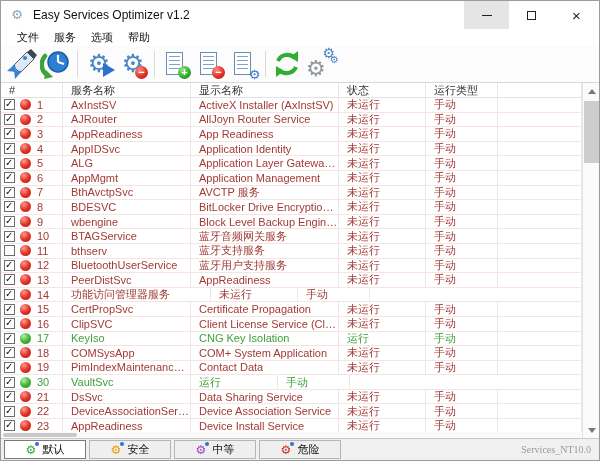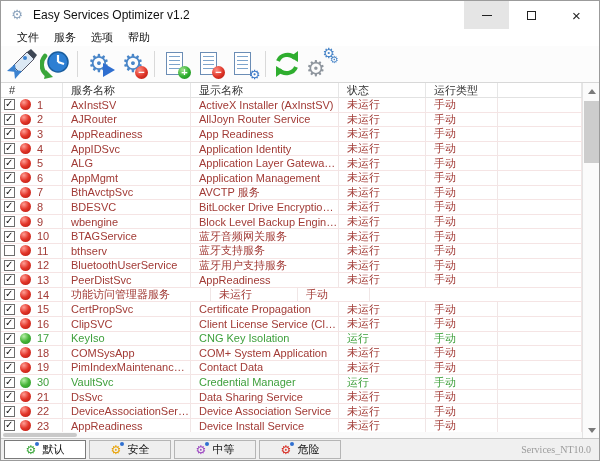--- a/index.html
+++ b/index.html
@@ -552,23 +552,20 @@
           </div>
           <div class="row">
             <div class="cell c0">
               <span class="chk on"></span>
               <span class="dot green"></span>
               <span class="rownum txt-run">30</span>
             </div>
             <div class="cell c1">
               <span class="txt-run">VaultSvc</span>
             </div>
-            <div class="cell c2">
-              <span class="txt-run">Credential Manager</span>
-            </div>
             <div class="cell c3">
               <span class="txt-run">运行</span>
             </div>
             <div class="cell c4">
               <span class="txt-run">手动</span>
             </div>
             <div class="cell c5"></div>
           </div>
           <div class="row">
             <div class="cell c0">

